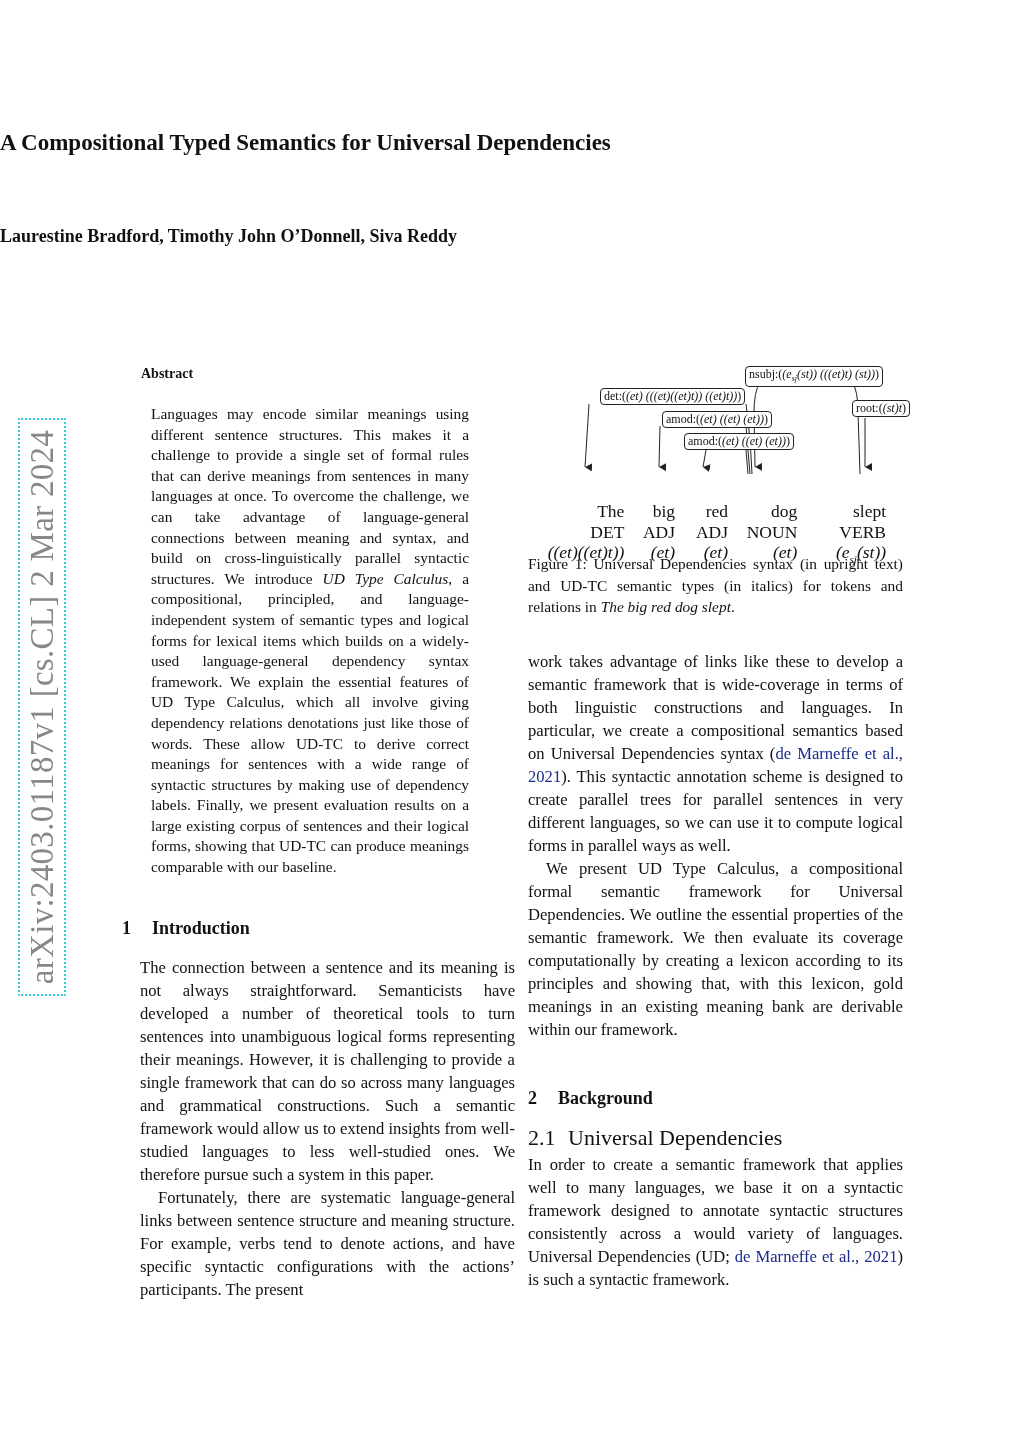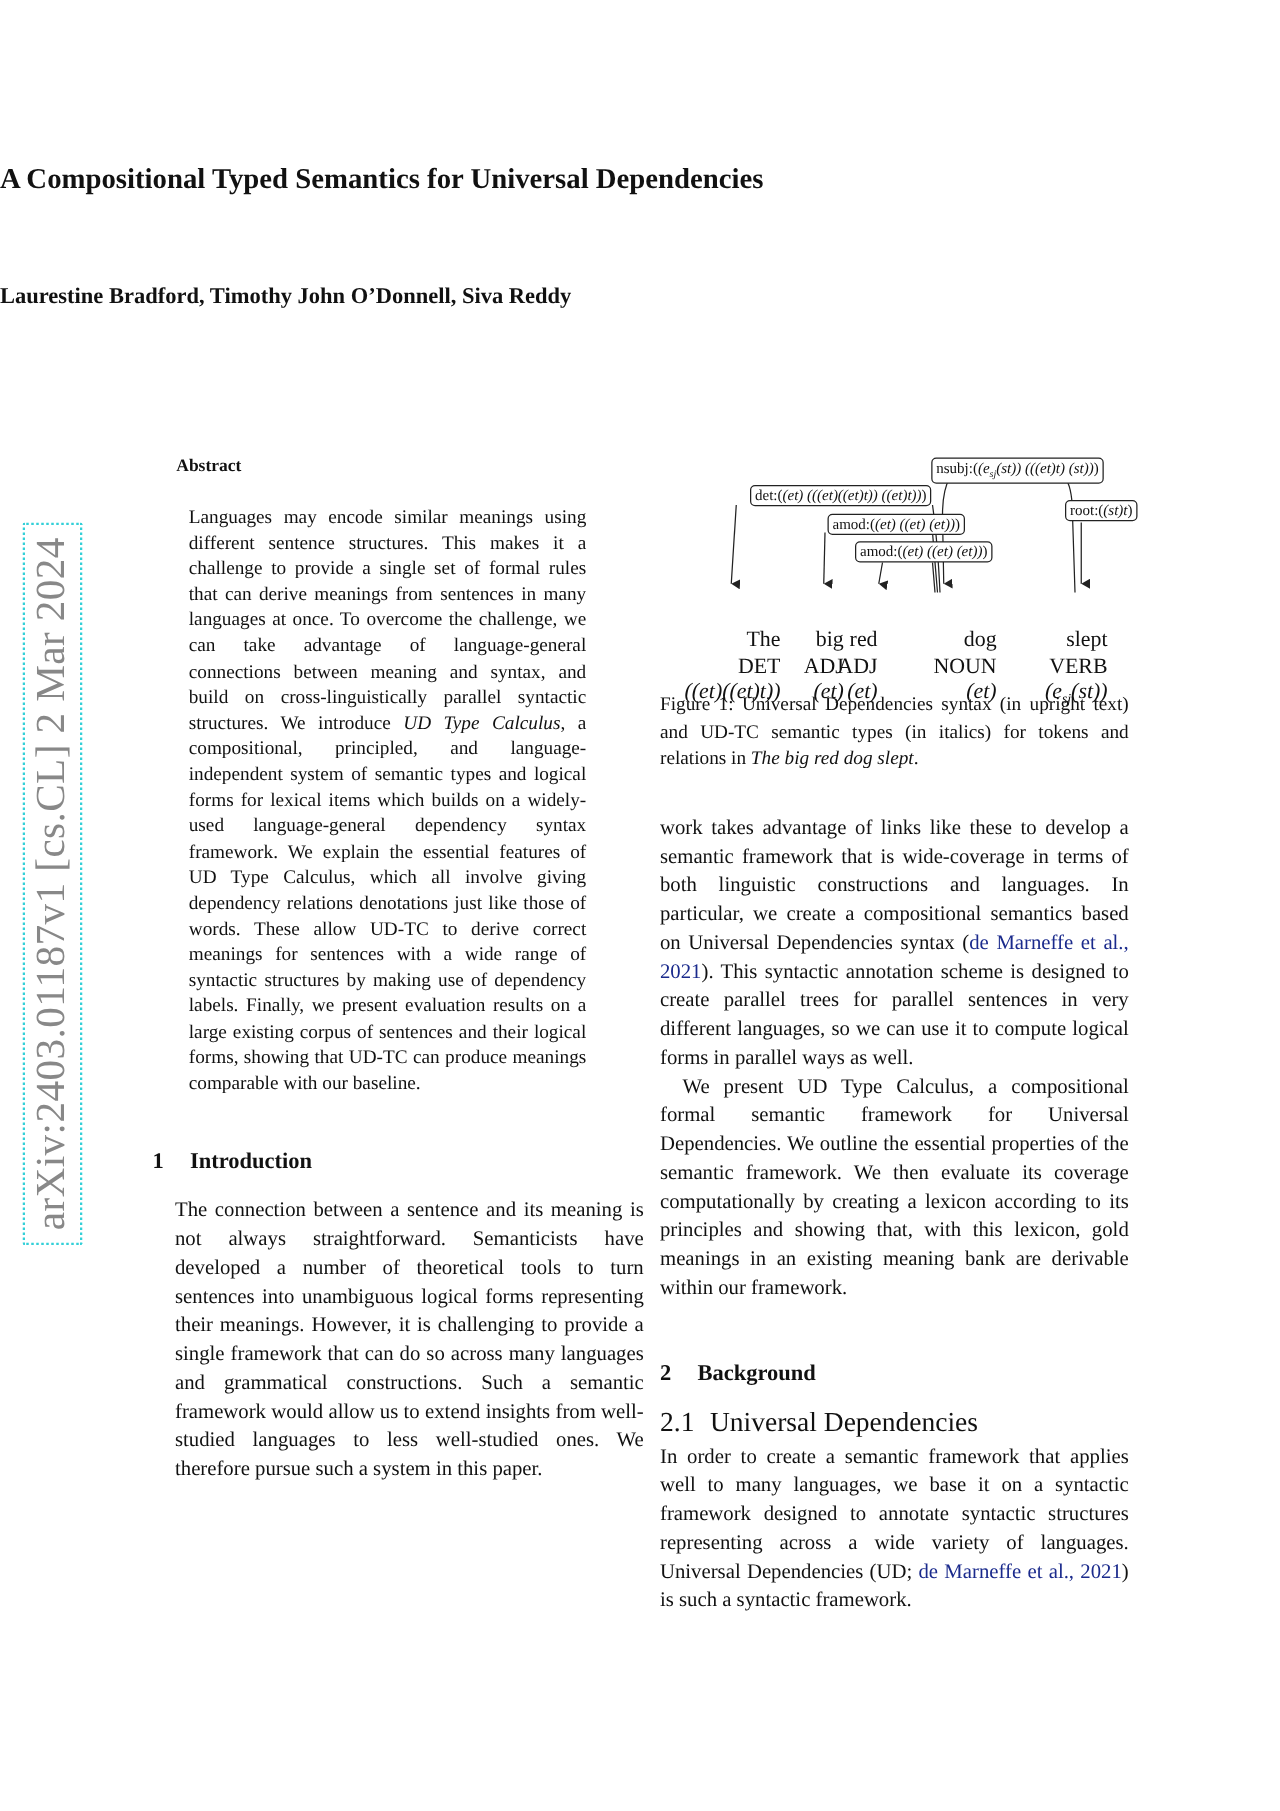--- a/index.html
+++ b/index.html
@@ -51,20 +51,21 @@
 <div class="abs abstract-title">Abstract</div>
 <div class="abs col abstract">
   <p><span>Languages may encode similar meanings using different sentence structures. This makes it a challenge to provide a single set of formal rules that can derive meanings from sentences in many languages at once. To overcome the challenge, we can take advantage of language-general connections between meaning and syntax, and build on cross-linguistically parallel syntactic structures. We introduce </span><i>UD Type Calculus</i><span>, a compositional, principled, and language-independent system of semantic types and logical forms for lexical items which builds on a widely-used language-general dependency syntax framework. We explain the essential features of UD Type Calculus, which all involve giving dependency relations denotations just like those of words. These allow UD-TC to derive correct meanings for sentences with a wide range of syntactic structures by making use of dependency labels. Finally, we present evaluation results on a large existing corpus of sentences and their logical forms, showing that UD-TC can produce meanings comparable with our baseline.</span></p>
 </div>
 
 <div class="abs h1 intro-h">
   <span class="num">1</span><span>Introduction</span>
 </div>
 <div class="abs col intro">
   <p>The connection between a sentence and its meaning is not always straightforward. Semanticists have developed a number of theoretical tools to turn sentences into unambiguous logical forms representing their meanings. However, it is challenging to provide a single framework that can do so across many languages and grammatical constructions. Such a semantic framework would allow us to extend insights from well-studied languages to less well-studied ones. We therefore pursue such a system in this paper.</p>
+  <p class="indent">Fortunately, there are systematic language-general links between sentence structure and meaning structure. For example, verbs tend to denote actions, and have specific syntactic configurations with the actions’ participants. The present</p>
 </div>
 
 <div class="abs figure">
   <svg class="lines" width="380" height="175">
     <defs>
       <marker id="ah" markerWidth="8" markerHeight="8" refX="4" refY="7" orient="auto" markerUnits="userSpaceOnUse">
         <path d="M0,0 L4,7 L8,0 Z" fill="#222"></path>
       </marker>
     </defs>
     <g stroke="#222" stroke-width="1" fill="none">
@@ -95,21 +96,21 @@
   <div class="tok" style="left:58px; top:108px;">
     <div>The</div>
     <div>DET</div>
     <div class="ty">((et)((et)t))</div>
   </div>
   <div class="tok" style="left:131px; top:108px;">
     <div>big</div>
     <div>ADJ</div>
     <div class="ty">(et)</div>
   </div>
-  <div class="tok" style="left:158px; top:108px;">
+  <div class="tok" style="left:184px; top:108px;">
     <div>red</div>
     <div>ADJ</div>
     <div class="ty">(et)</div>
   </div>
   <div class="tok" style="left:244px; top:108px;">
     <div>dog</div>
     <div>NOUN</div>
     <div class="ty">(et)</div>
   </div>
   <div class="tok" style="left:333px; top:108px;">
@@ -128,14 +129,14 @@
   <p class="indent">We present UD Type Calculus, a compositional formal semantic framework for Universal Dependencies. We outline the essential properties of the semantic framework. We then evaluate its coverage computationally by creating a lexicon according to its principles and showing that, with this lexicon, gold meanings in an existing meaning bank are derivable within our framework.</p>
 </div>
 
 <div class="abs h1 bg-h">
   <span class="num">2</span><span>Background</span>
 </div>
 <div class="abs h2 ud-h">
   <span class="num">2.1</span><span>Universal Dependencies</span>
 </div>
 <div class="abs col right2">
-  <p><span>In order to create a semantic framework that applies well to many languages, we base it on a syntactic framework designed to annotate syntactic structures representing across a wide variety of languages. Universal Dependencies (UD; </span><a class="link">de Marneffe et al., 2021</a><span>) is such a syntactic framework.</span></p>
+  <p><span>In order to create a semantic framework that applies well to many languages, we base it on a syntactic framework designed to annotate syntactic structures consistently across a would variety of languages. Universal Dependencies (UD; </span><a class="link">de Marneffe et al., 2021</a><span>) is such a syntactic framework.</span></p>
 </div>
 
 </body></html>

